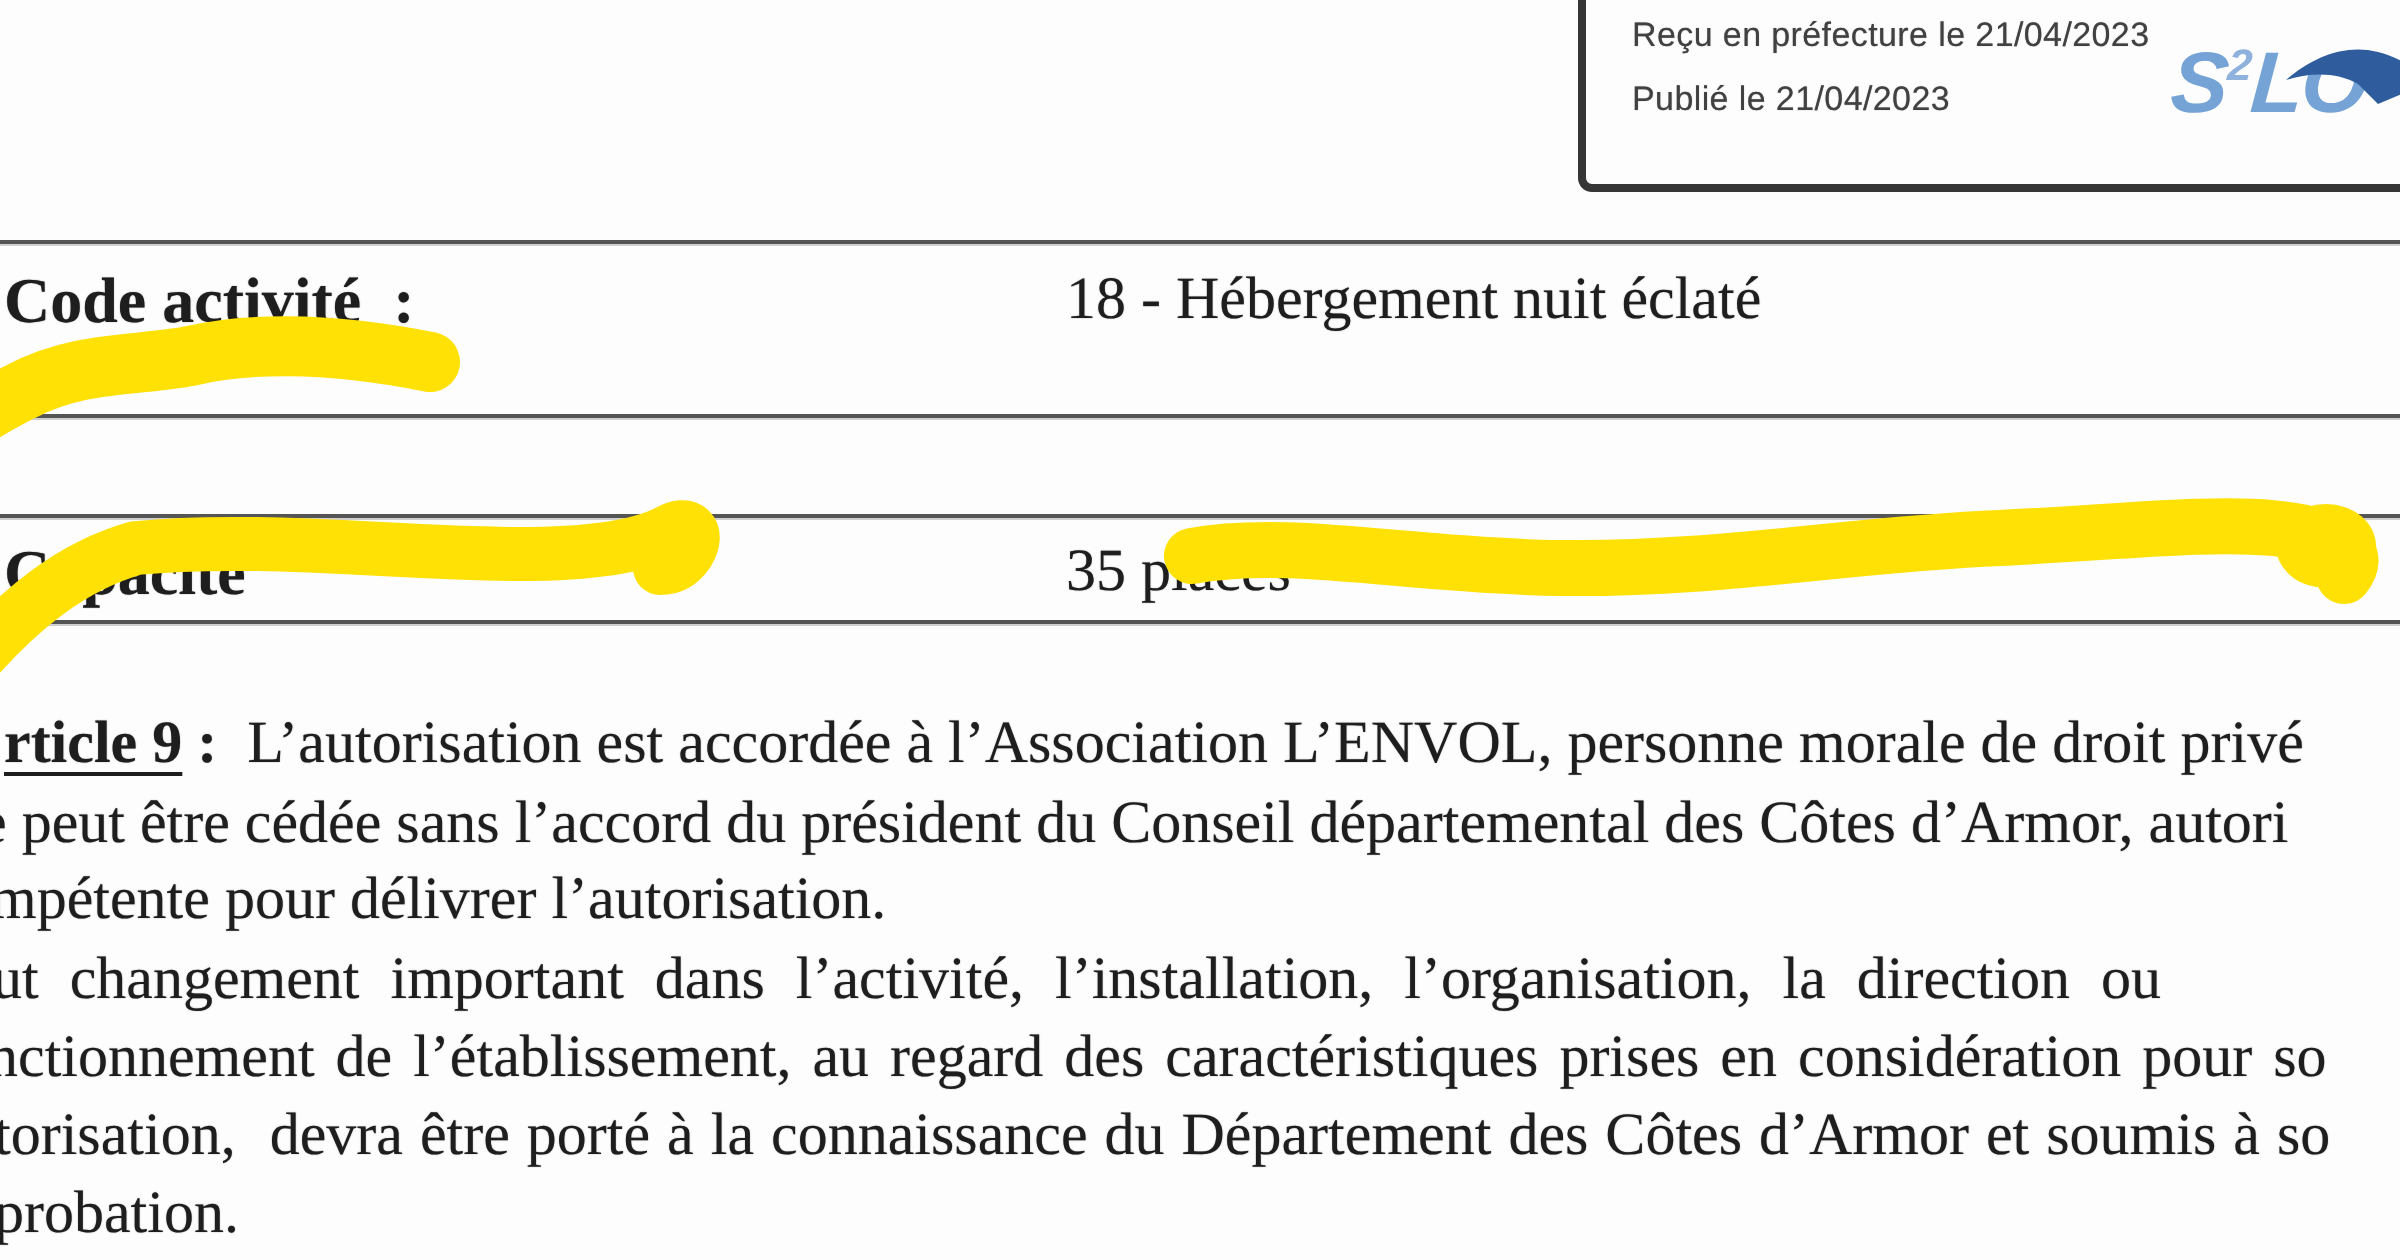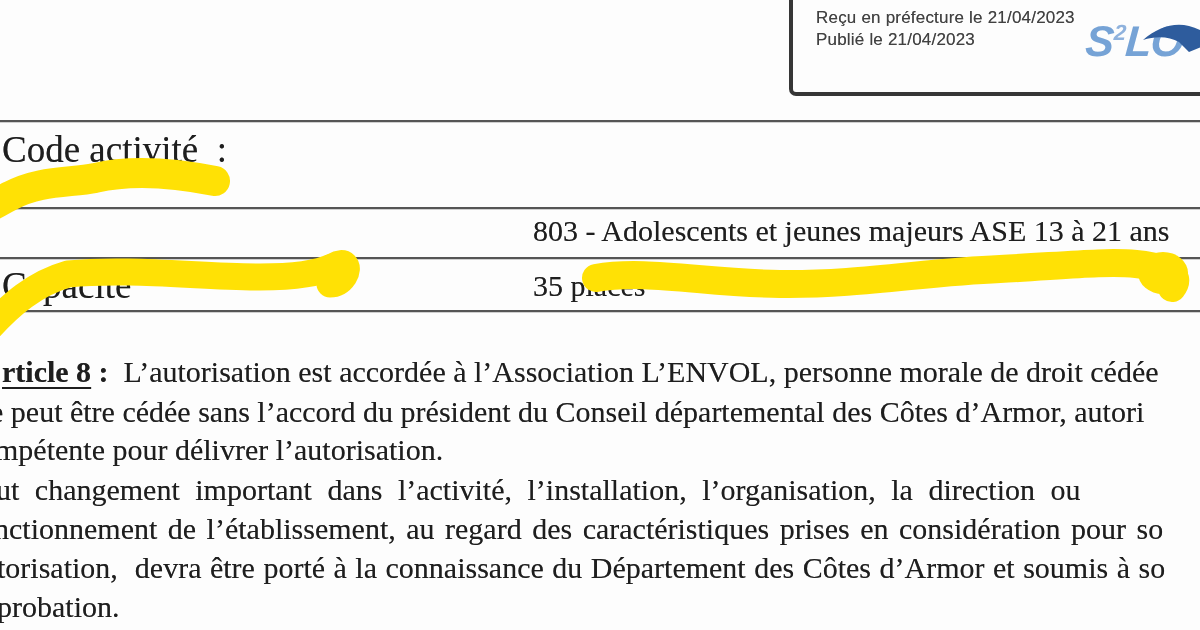--- a/index.html
+++ b/index.html
@@ -3,21 +3,21 @@
 <meta charset="utf-8">
 <style>
   html,body{margin:0;padding:0;background:#ffffff;}
   #canvas{
     position:relative;width:1200px;height:630px;overflow:hidden;
     background:#fdfdfd;font-family:"Liberation Serif",serif;color:#1e1e1e;
   }
   
   .doc-text{text-shadow:0 0 .6px rgba(25,25,25,.55);}
   .pline{position:absolute;white-space:pre;font-size:30px;line-height:40px;}
-  .tlabel{position:absolute;left:2px;white-space:pre;font-weight:normal;font-size:37px;line-height:40px;}
+  .tlabel{position:absolute;left:2px;white-space:pre;font-weight:bold;font-size:32px;line-height:40px;}
   .tvalue{position:absolute;left:533px;white-space:pre;font-size:30px;line-height:40px;}
   .hline{position:absolute;left:0;width:1200px;height:0;border-top:2px solid #555;
          box-shadow:0 1px 0 rgba(120,120,120,.35);}
   .art-head{font-weight:bold;text-decoration:underline;text-decoration-thickness:2px;text-underline-offset:5px;}
   .art-colon{font-weight:bold;}
   
   .pl1{top:352px;left:2px;}
   .pl2{top:392px;left:-10px;}
   .pl3{top:430px;left:-5px;}
   .pl4{top:470px;left:-4px;word-spacing:8px;}
@@ -29,21 +29,21 @@
     position:absolute;left:789px;top:-16px;width:520px;height:112px;
     box-sizing:border-box;border:4px solid #363636;border-radius:7px;
     background:transparent;
   }
   .stamp-line{
     position:absolute;left:23px;white-space:pre;
     font-family:"Liberation Sans",sans-serif;font-size:17px;line-height:22px;
     color:#414141;letter-spacing:.2px;text-shadow:0 0 .5px rgba(60,60,60,.6);
   }
   .stamp-l1{top:19px;}
-  .stamp-l2{top:41px;}
+  .stamp-l2{top:51px;}
   .stamp-l3{top:86px;}
   
   #logo{
     position:absolute;left:1086px;top:6px;width:140px;height:60px;
     font-family:"Liberation Sans",sans-serif;font-style:italic;font-weight:bold;
     color:#76a3d6;font-size:43px;line-height:54px;letter-spacing:-1px;
     transform:skewX(-4deg);white-space:nowrap;
   }
   #logo sup{font-size:22px;vertical-align:16px;color:#8fb2dd;letter-spacing:0;}
   #logo-swoosh{position:absolute;left:1143px;top:16px;}
@@ -64,27 +64,27 @@
   <svg id="logo-swoosh" width="70" height="44" viewBox="0 0 70 44">
     <path d="M0 24 C 14 12, 30 6, 46 10 C 54 12, 62 16, 68 22 L 70 26 L 46 36 L 36 26 C 26 20, 12 20, 0 24 Z" fill="#2e5c9d"></path>
   </svg>
 
   <div class="hline" style="top:120px"></div>
   <div class="hline" style="top:207px"></div>
   <div class="hline" style="top:257px"></div>
   <div class="hline" style="top:310px"></div>
 
   <div class="tlabel doc-text" style="top:130px">Code activité  :</div>
+  <div class="tvalue doc-text" style="top:130px">18 - Hébergement nuit éclaté</div>
 
-  <div class="tvalue doc-text" style="top:211px">803 - Adolescents et jeunes majeurs ASE 13 à 21 ans</div>
 
   <div class="tlabel doc-text" style="top:266px">Capacité</div>
   <div class="tvalue doc-text" style="top:266px">35 places</div>
 
-  <div class="pline pl1 doc-text"><span class="art-head">rticle 8</span><span class="art-colon"> :</span><span>  L’autorisation est accordée à l’Association L’ENVOL, personne morale de droit cédée</span></div>
+  <div class="pline pl1 doc-text"><span class="art-head">rticle 9</span><span class="art-colon"> :</span><span>  L’autorisation est accordée à l’Association L’ENVOL, personne morale de droit privé</span></div>
   <div class="pline pl2 doc-text">e peut être cédée sans l’accord du président du Conseil départemental des Côtes d’Armor, autori</div>
   <div class="pline pl3 doc-text">mpétente pour délivrer l’autorisation.</div>
   <div class="pline pl4 doc-text">ut changement important dans l’activité, l’installation, l’organisation, la direction ou</div>
   <div class="pline pl5 doc-text">nctionnement de l’établissement, au regard des caractéristiques prises en considération pour so</div>
   <div class="pline pl6 doc-text">torisation,  devra être porté à la connaissance du Département des Côtes d’Armor et soumis à so</div>
   <div class="pline pl7 doc-text">probation.</div>
 
   <svg id="highlights" width="1200" height="630" viewBox="0 0 1200 630">
     <g stroke="#FFE105" fill="none" stroke-linecap="round" stroke-linejoin="round">
       <path stroke-width="30" d="M 215 181 C 160 170, 120 172, 95 178 C 70 183, 40 180, 10 196 C 0 201, -8 206, -15 210"></path>

